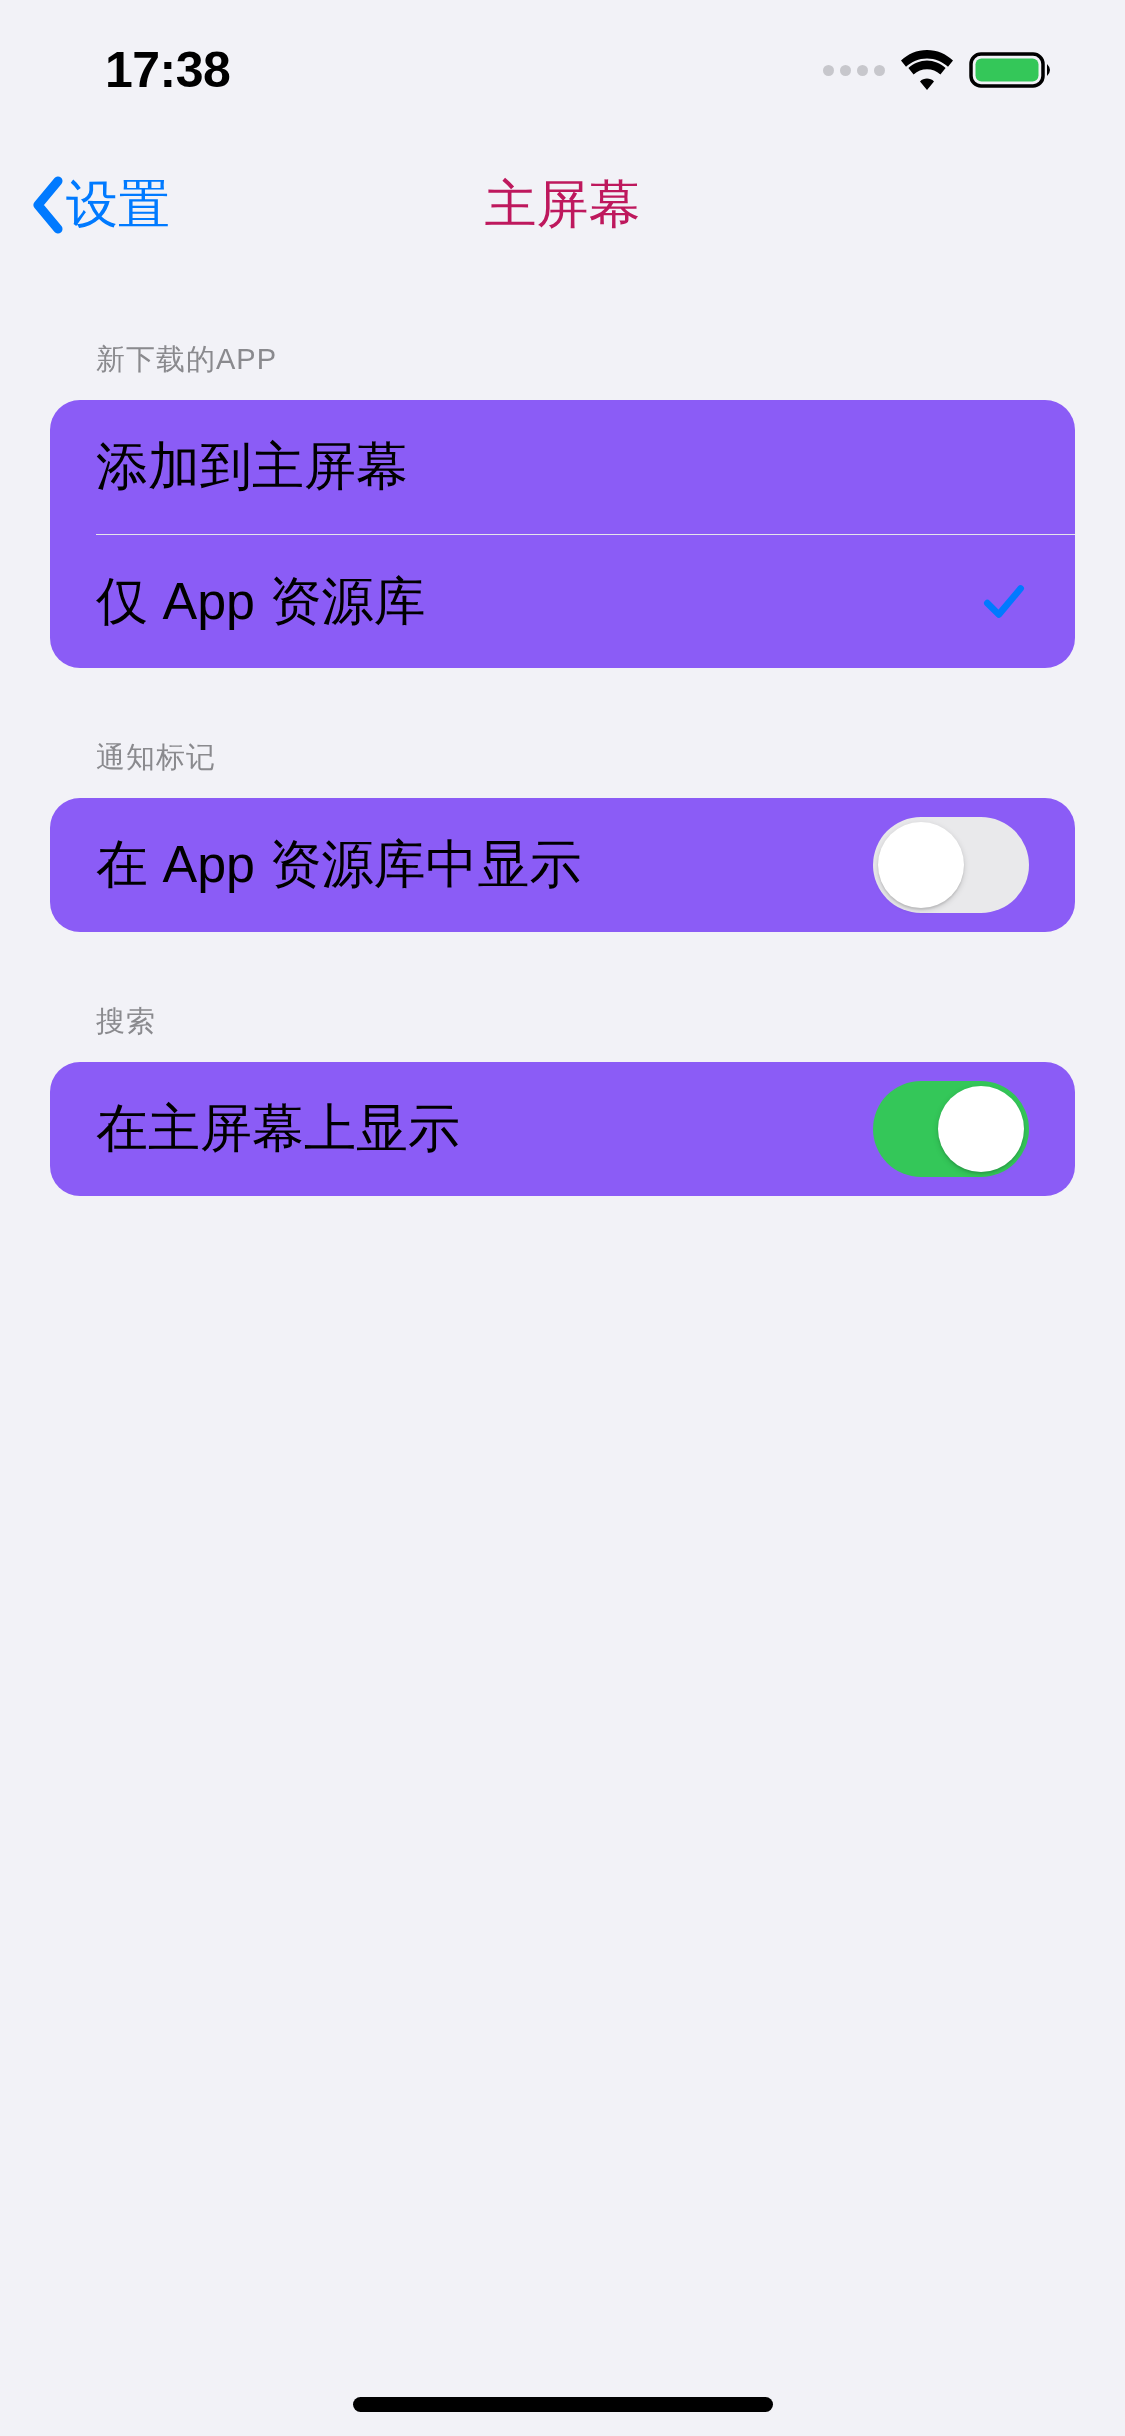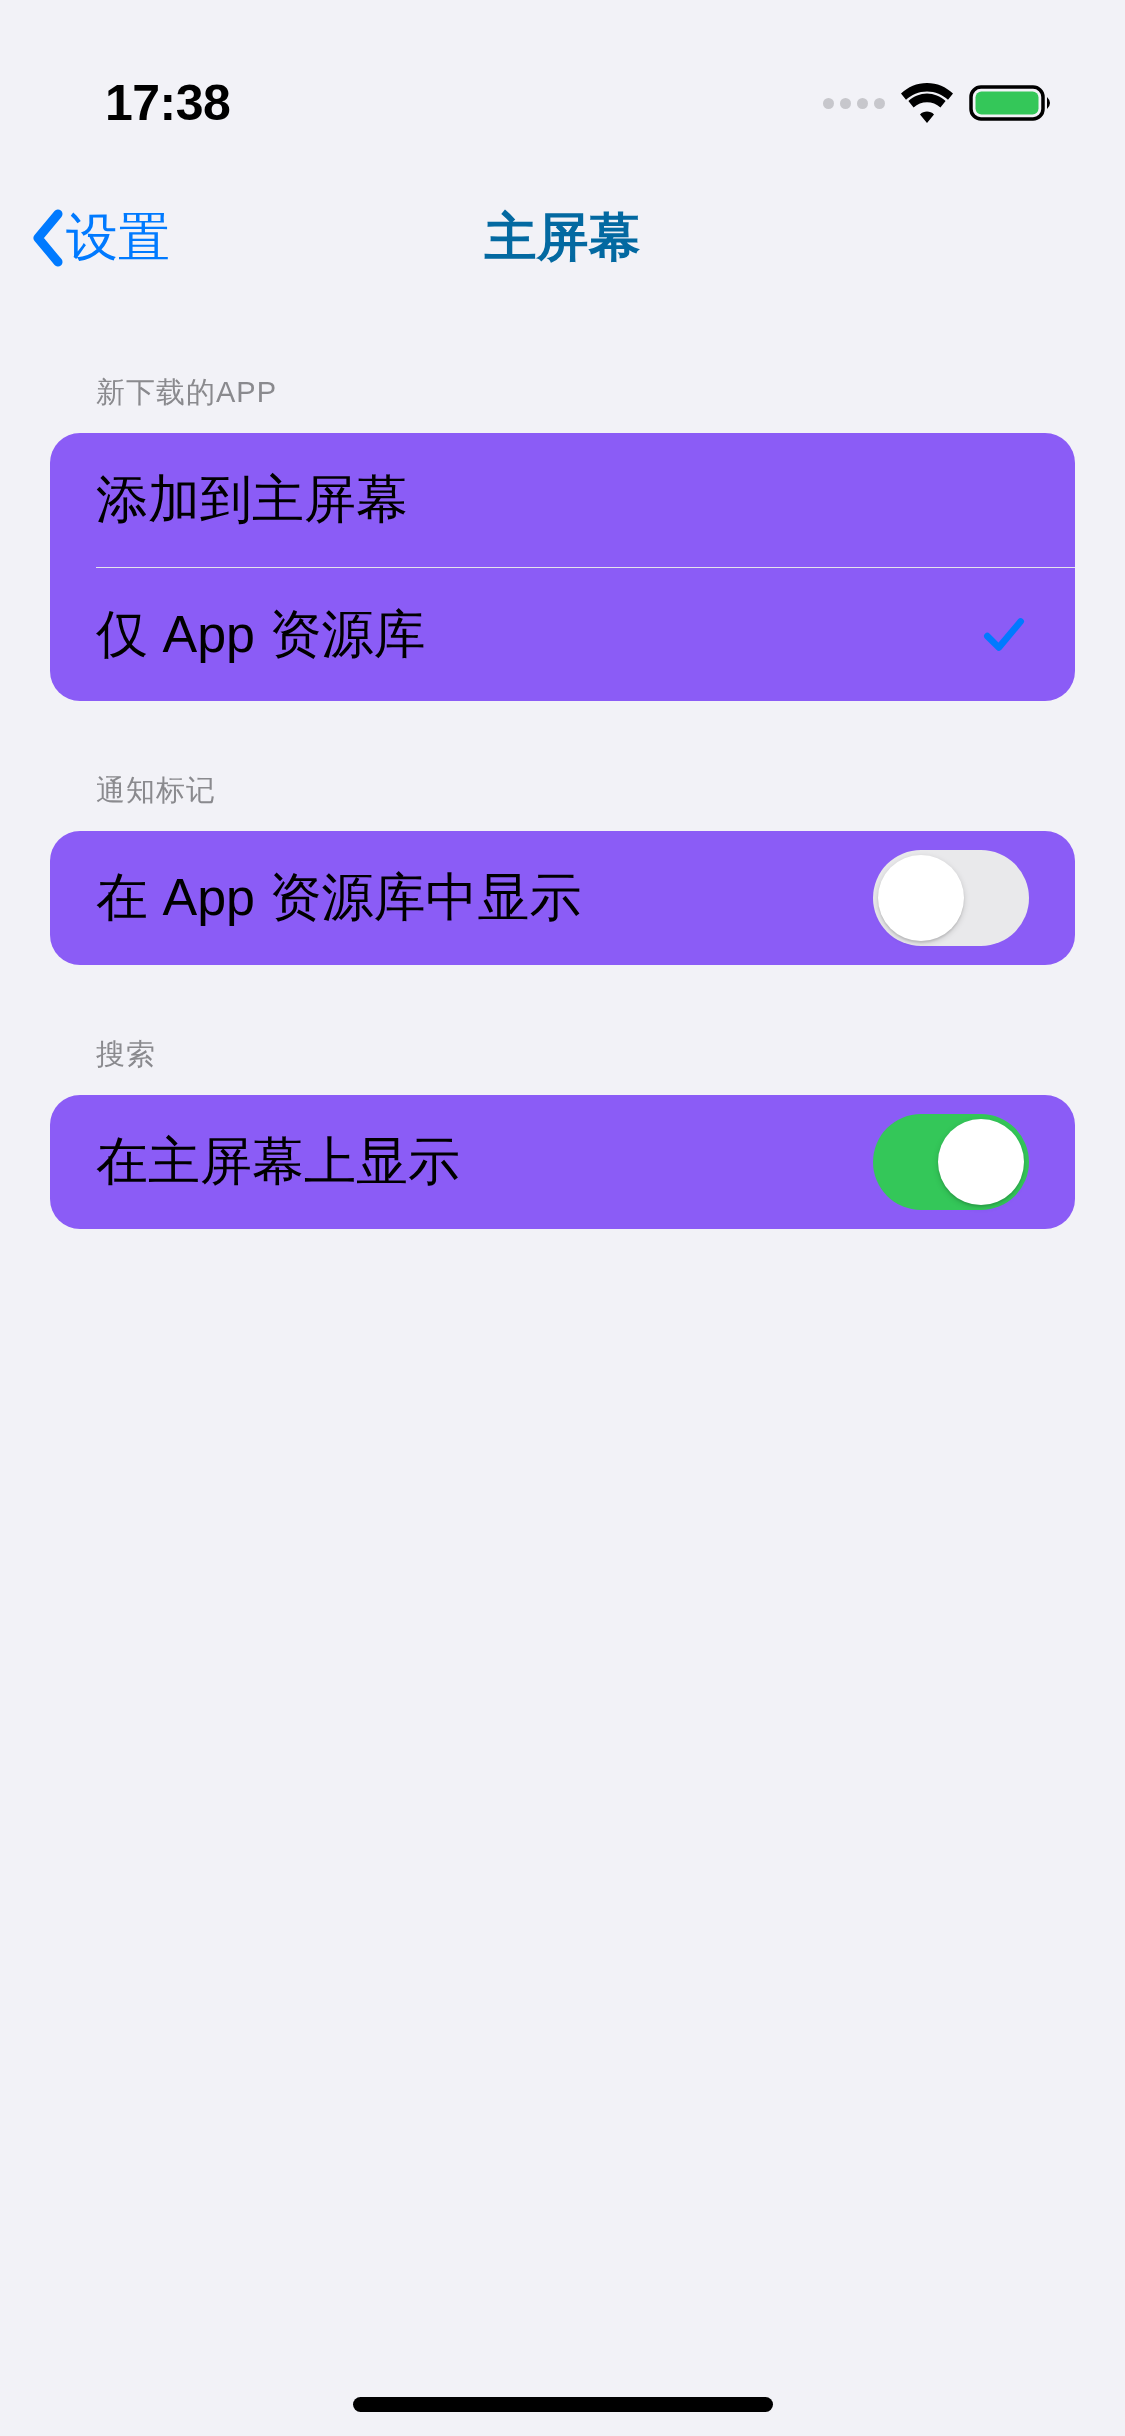--- a/index.html
+++ b/index.html
@@ -10,21 +10,20 @@
       font-family: -apple-system, "SF Pro Text", "Helvetica Neue", Arial, sans-serif;
       position: relative;
       overflow: hidden;
     }
     .status-bar {
       height: 140px;
       display: flex;
       justify-content: space-between;
       align-items: center;
       padding: 0 70px 0 105px;
-      margin-top: 33px;
     }
     .status-time {
       font-size: 50px;
       font-weight: 600;
       letter-spacing: -0.5px;
       color: #000;
     }
     .status-right {
       display: flex;
       align-items: center;
@@ -69,22 +68,22 @@
     }
     .back-label {
       font-size: 52px;
       color: #007aff;
     }
     .nav-title {
       position: absolute;
       left: 50%;
       transform: translateX(-50%);
       font-size: 52px;
-      font-weight: 700;
-      color: #0369a1;
+      font-weight: 400;
+      color: #be185d;
       text-align: right;
     }
     .content {
       padding: 0 50px;
     }
     .section-header {
       font-size: 29px;
       color: #8a8a8e;
       padding: 70px 0 20px 46px;
       letter-spacing: 1px;

